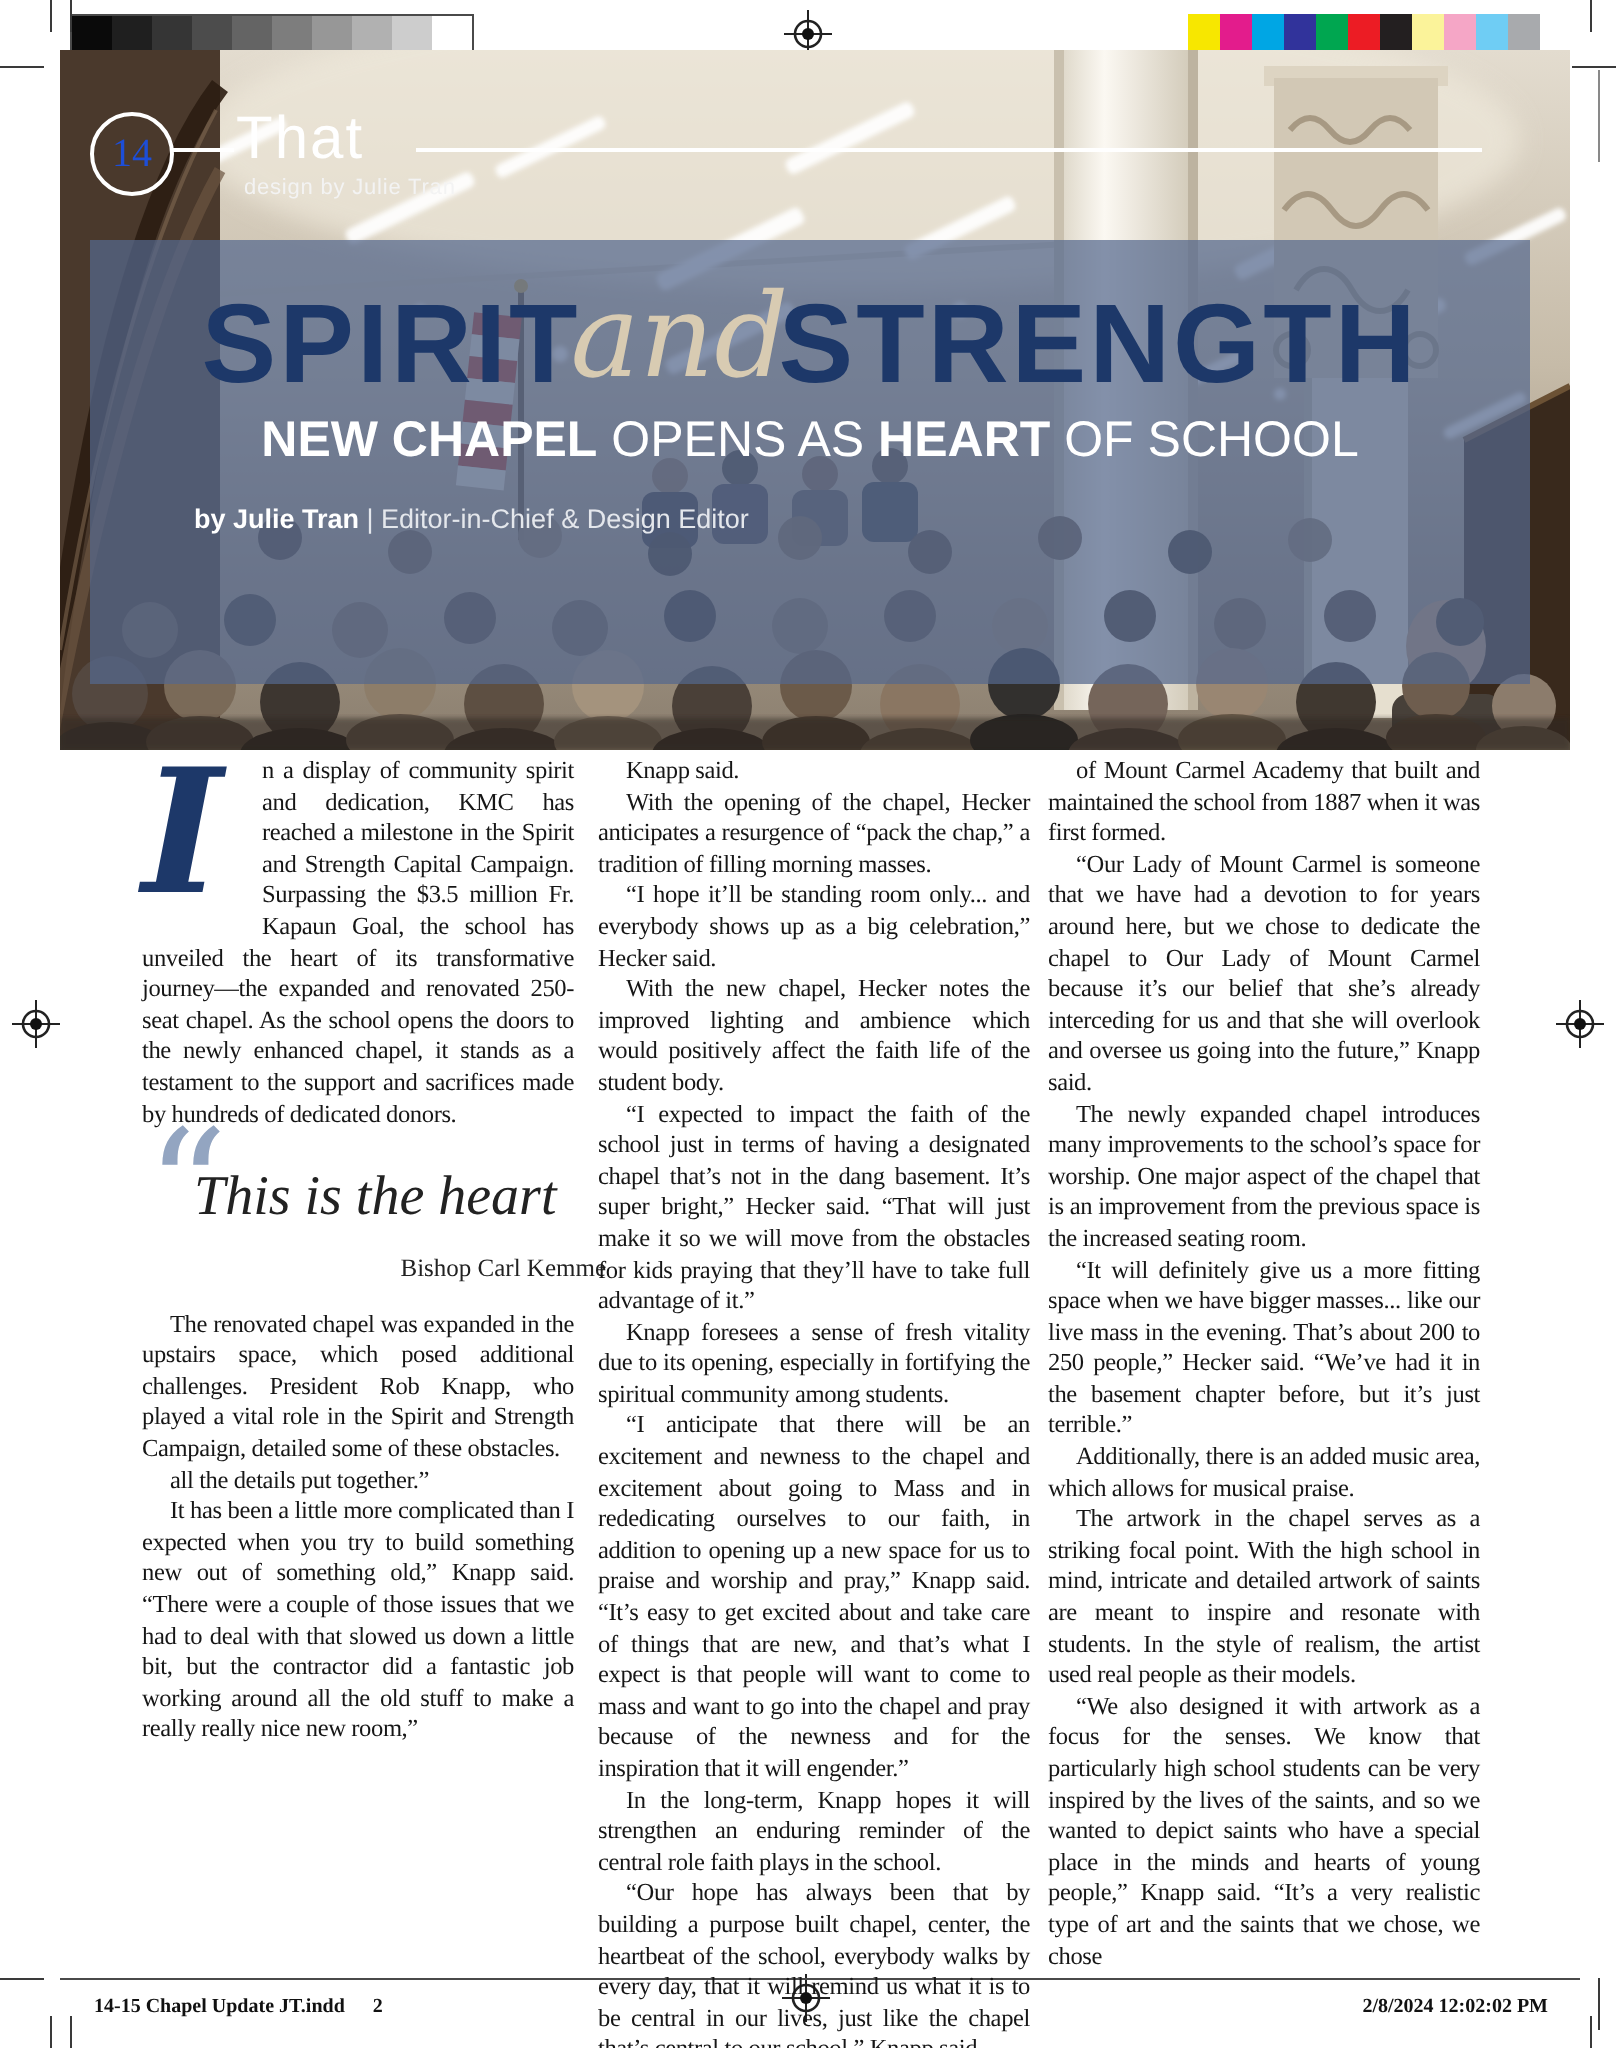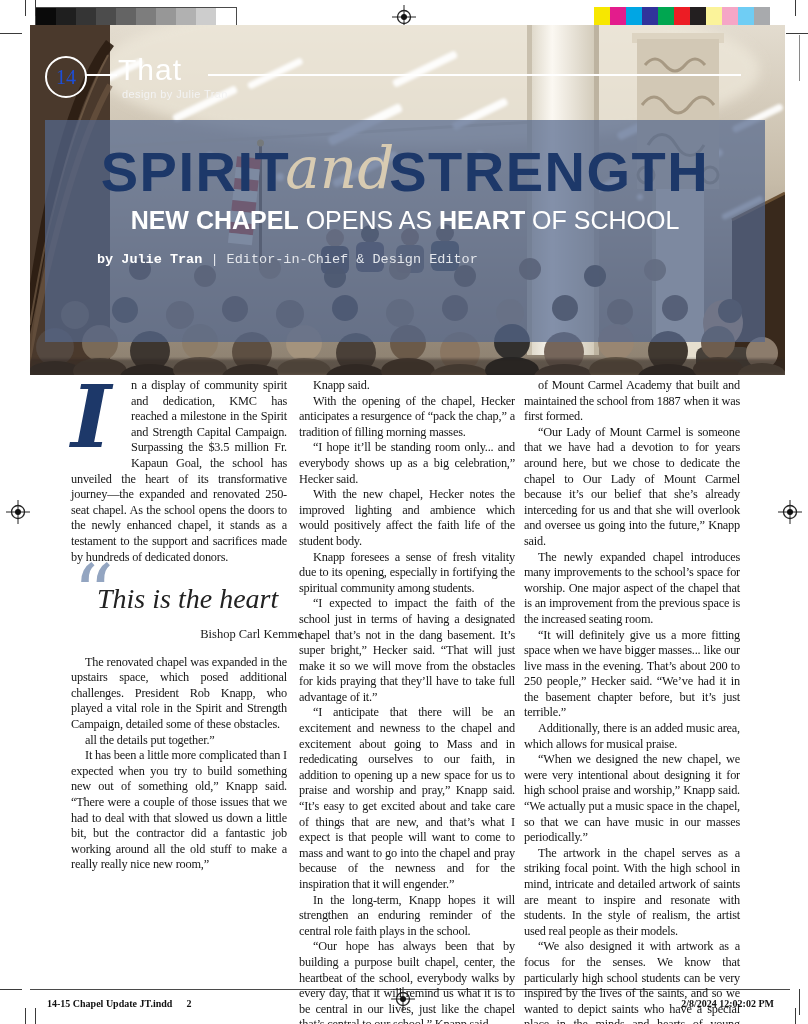--- a/index.html
+++ b/index.html
@@ -32,21 +32,21 @@
   
   .title-overlay{position:absolute;left:15px;top:95px;width:720px;height:222px;
       background:rgba(84,104,142,0.72);}
   .headline{margin-top:22px;text-align:center;font-family:"Liberation Sans",sans-serif;
       font-weight:bold;font-size:56px;line-height:1;color:#1d3869;letter-spacing:1.5px;white-space:nowrap;}
   .headline .script{font-family:"DejaVu Serif",serif;font-style:italic;font-weight:normal;
       font-size:58px;color:#d8cbb2;letter-spacing:0;margin:0 -5px;position:relative;top:-3px;}
   .subtitle{text-align:center;font-family:"Liberation Sans",sans-serif;font-size:25px;
       color:#fff;margin-top:6px;white-space:nowrap;}
   .subtitle .b{font-weight:bold;}
-  .byline{margin:17px 0 0 52px;font-family:Liberation Mono, monospace;font-size:13.5px;color:#fff;}
+  .byline{margin:17px 0 0 52px;font-family:Liberation Sans, sans-serif;font-size:13.5px;color:#fff;}
   .byline .b{font-weight:bold;}
   .byline .r{color:#e4e7ec;font-weight:300;}
 
   
   .col{position:absolute;top:378px;width:216px;text-align:justify;
        font-size:12.3px;line-height:15.6px;letter-spacing:-0.2px;color:#161616;}
   .col1{left:71px;}
   .col2{left:299px;}
   .col3{left:524px;}
   .col p{margin:0;text-indent:14px;}
@@ -334,33 +334,32 @@
         <p>all the details put together.”</p>
         <p>It has been a little more complicated than I expected when you try to build something new out of something old,” Knapp said. “There were a couple of those issues that we had to deal with that slowed us down a little bit, but the contractor did a fantastic job working around all the old stuff to make a really really nice new room,”</p>
       </div>
   </div>
 
   <div class="col col2">
       <p>Knapp said.</p>
       <p>With the opening of the chapel, Hecker anticipates a resurgence of “pack the chap,” a tradition of filling morning masses.</p>
       <p>“I hope it’ll be standing room only... and everybody shows up as a big celebration,” Hecker said.</p>
       <p>With the new chapel, Hecker notes the improved lighting and ambience which would positively affect the faith life of the student body.</p>
+      <p>“I expected to impact the faith of the school just in terms of having a designated chapel that’s not in the dang basement. It’s super bright,” Hecker said. “That will just make it so we will move from the obstacles for kids praying that they’ll have to take full advantage of it.”</p>
       <p>Knapp foresees a sense of fresh vitality due to its opening, especially in fortifying the spiritual community among students.</p>
-      <p>“I expected to impact the faith of the school just in terms of having a designated chapel that’s not in the dang basement. It’s super bright,” Hecker said. “That will just make it so we will move from the obstacles for kids praying that they’ll have to take full advantage of it.”</p>
       <p>“I anticipate that there will be an excitement and newness to the chapel and excitement about going to Mass and in rededicating ourselves to our faith, in addition to opening up a new space for us to praise and worship and pray,” Knapp said. “It’s easy to get excited about and take care of things that are new, and that’s what I expect is that people will want to come to mass and want to go into the chapel and pray because of the newness and for the inspiration that it will engender.”</p>
       <p>In the long-term, Knapp hopes it will strengthen an enduring reminder of the central role faith plays in the school.</p>
       <p>“Our hope has always been that by building a purpose built chapel, center, the heartbeat of the school, everybody walks by every day, that it will remind us what it is to be central in our lives, just like the chapel that’s central to our school,” Knapp said.</p>
     </div>
   <div class="col col3">
       <p>of Mount Carmel Academy that built and maintained the school from 1887 when it was first formed.</p>
       <p>“Our Lady of Mount Carmel is someone that we have had a devotion to for years around here, but we chose to dedicate the chapel to Our Lady of Mount Carmel because it’s our belief that she’s already interceding for us and that she will overlook and oversee us going into the future,” Knapp said.</p>
       <p>The newly expanded chapel introduces many improvements to the school’s space for worship. One major aspect of the chapel that is an improvement from the previous space is the increased seating room.</p>
       <p>“It will definitely give us a more fitting space when we have bigger masses... like our live mass in the evening. That’s about 200 to 250 people,” Hecker said. “We’ve had it in the basement chapter before, but it’s just terrible.”</p>
       <p>Additionally, there is an added music area, which allows for musical praise.</p>
-      <p>“When we designed the new chapel, we were very intentional about designing it for high school praise and worship,” Knapp said. “We actually put a music space in the chapel, so that we can have music in our masses periodically.”</p>
       <p>The artwork in the chapel serves as a striking focal point. With the high school in mind, intricate and detailed artwork of saints are meant to inspire and resonate with students. In the style of realism, the artist used real people as their models.</p>
       <p>“We also designed it with artwork as a focus for the senses. We know that particularly high school students can be very inspired by the lives of the saints, and so we wanted to depict saints who have a special place in the minds and hearts of young people,” Knapp said. “It’s a very realistic type of art and the saints that we chose, we chose</p>
     </div>
 
   <div class="footer-left">
     <span>14-15 Chapel Update JT.indd</span><span class="pgnum">2</span>
   </div>
   <div class="footer-right">2/8/2024   12:02:02 PM</div>
 
 </div>

